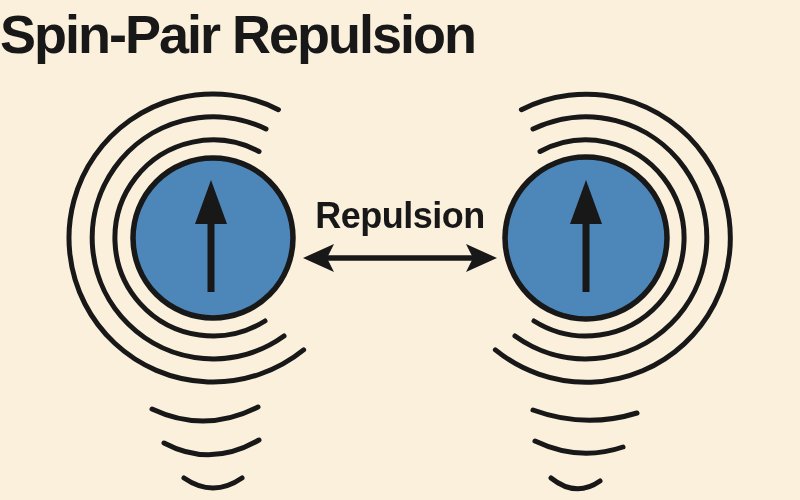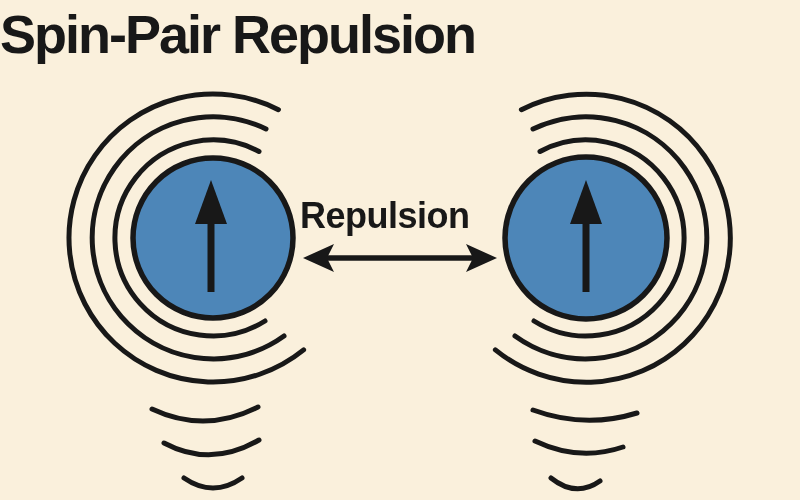--- a/index.html
+++ b/index.html
@@ -15,21 +15,21 @@
   }
   .stage{position:relative;width:800px;height:500px;background:var(--bg);}
   .title{
     position:absolute;left:0;top:6px;width:800px;
     font-size:54px;font-weight:bold;letter-spacing:-2px;
     color:var(--ink);
     line-height:1.05;
   }
   .repulsion-label{
     position:absolute;left:300px;top:195px;width:200px;
-    text-align:left;
+    text-align:center;
     font-size:36px;font-weight:bold;letter-spacing:-0.5px;
     color:var(--ink);
   }
   svg{position:absolute;left:0;top:0;}
   .arc{fill:none;stroke:var(--ink);stroke-width:5;stroke-linecap:round;}
   .ripple{fill:none;stroke:var(--ink);stroke-width:5;stroke-linecap:round;}
   .electron{fill:var(--blue);stroke:var(--ink);stroke-width:5.5;}
   .spin-shaft{stroke:var(--ink);stroke-width:7;stroke-linecap:butt;}
   .spin-head{fill:var(--ink);}
   .rep-shaft{stroke:var(--ink);stroke-width:5.5;}

